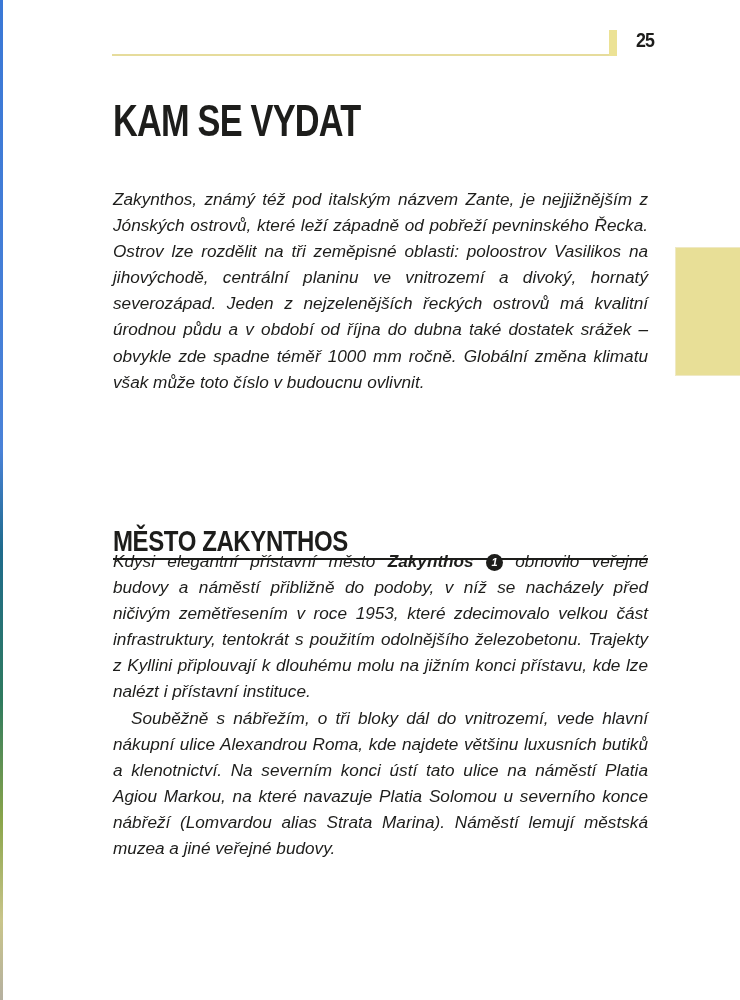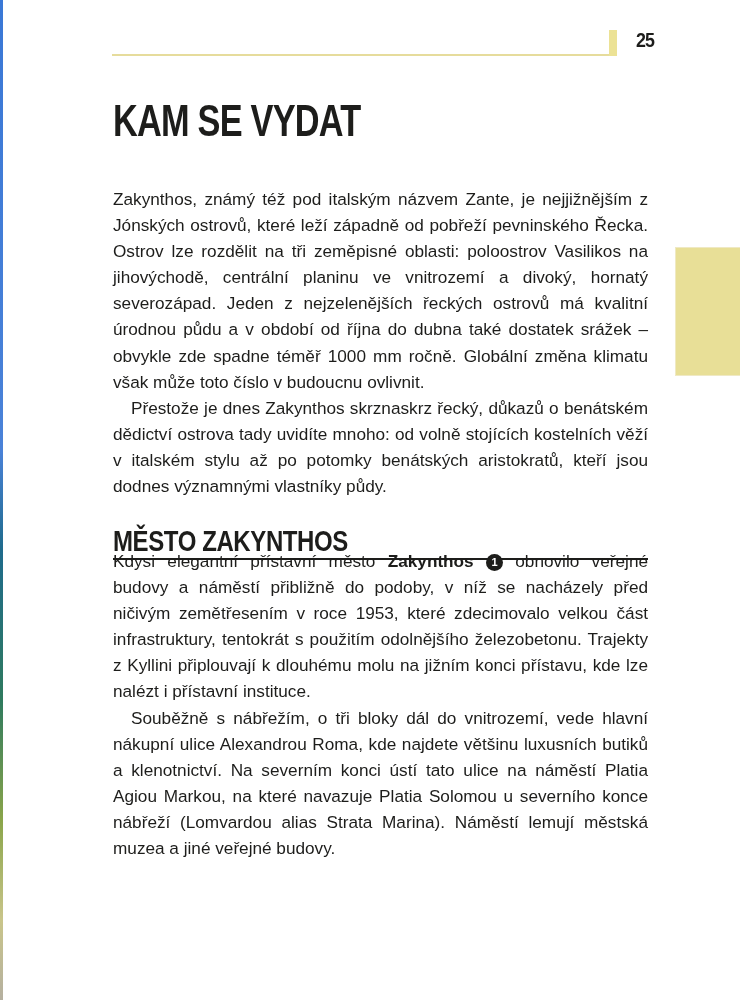--- a/index.html
+++ b/index.html
@@ -33,21 +33,21 @@
     position: absolute; left: 113px; top: 96px; margin: 0;
     font-family: "Liberation Sans", sans-serif; font-weight: bold; font-size: 44px;
     letter-spacing: -1px; color: #1d1d1b; transform: scaleX(0.78); transform-origin: left;
     white-space: nowrap;
   }
   .body-text {
     position: absolute; left: 113px; width: 535px;
     font-family: "Liberation Sans", sans-serif; font-size: 17.2px; line-height: 26.1px;
     text-align: justify; color: #1d1d1b; margin: 0;
   }
-  .body-text p { margin: 0; text-align: justify; }
+  .body-text p { margin: 0; text-align: justify; font-style: italic; }
   .body-text p.indent { text-indent: 18px; }
   .section-1 { top: 186px; }
   .section-title {
     position: absolute; left: 113px; top: 524px; margin: 0;
     font-family: "Liberation Sans", sans-serif; font-weight: bold; font-size: 30px;
     letter-spacing: -0.5px; color: #1d1d1b; transform: scaleX(0.8); transform-origin: left;
     white-space: nowrap;
   }
   .section-rule {
     position: absolute; left: 113px; top: 558px; width: 535px; height: 2px; background: #1d1d1b;
@@ -68,21 +68,20 @@
 <div class="header-rule"></div>
 <div class="header-tab"></div>
 <div class="page-number">25</div>
 
 <div class="side-tab"></div>
 
 <h1 class="page-title">KAM SE VYDAT</h1>
 
 <div class="body-text section-1">
   <p>Zakynthos, známý též pod italským názvem Zante, je nejjižnějším z Jónských ostrovů, které leží západně od pobřeží pevninského Řecka. Ostrov lze rozdělit na tři zeměpisné oblasti: poloostrov Vasilikos na jihovýchodě, centrální planinu ve vnitrozemí a divoký, hornatý severozápad. Jeden z nejzelenějších řeckých ostrovů má kvalitní úrodnou půdu a v období od října do dubna také dostatek srážek – obvykle zde spadne téměř 1000 mm ročně. Globální změna klimatu však může toto číslo v budoucnu ovlivnit.</p>
-  <p class="indent">Přestože je dnes Zakynthos skrznaskrz řecký, důkazů o benátském dědictví ostrova tady uvidíte mnoho: od volně stojících kostelních věží v italském stylu až po potomky benátských aristokratů, kteří jsou dodnes významnými vlastníky půdy.</p>
 </div>
 
 <h2 class="section-title">MĚSTO ZAKYNTHOS</h2>
 <div class="section-rule"></div>
 
 <div class="body-text section-2">
   <p><span>Kdysi elegantní přístavní město </span><span class="bold-name">Zakynthos</span> <span class="poi-marker">1</span><span> obnovilo veřejné budovy a náměstí přibližně do podoby, v níž se nacházely před ničivým zemětřesením v roce 1953, které zdecimovalo velkou část infrastruktury, tentokrát s použitím odolnějšího železobetonu. Trajekty z Kyllini připlouvají k dlouhému molu na jižním konci přístavu, kde lze nalézt i přístavní instituce.</span></p>
   <p class="indent">Souběžně s nábřežím, o tři bloky dál do vnitrozemí, vede hlavní nákupní ulice Alexandrou Roma, kde najdete většinu luxusních butiků a klenotnictví. Na severním konci ústí tato ulice na náměstí Platia Agiou Markou, na které navazuje Platia Solomou u severního konce nábřeží (Lomvardou alias Strata Marina). Náměstí lemují městská muzea a jiné veřejné budovy.</p>
 </div>
 

